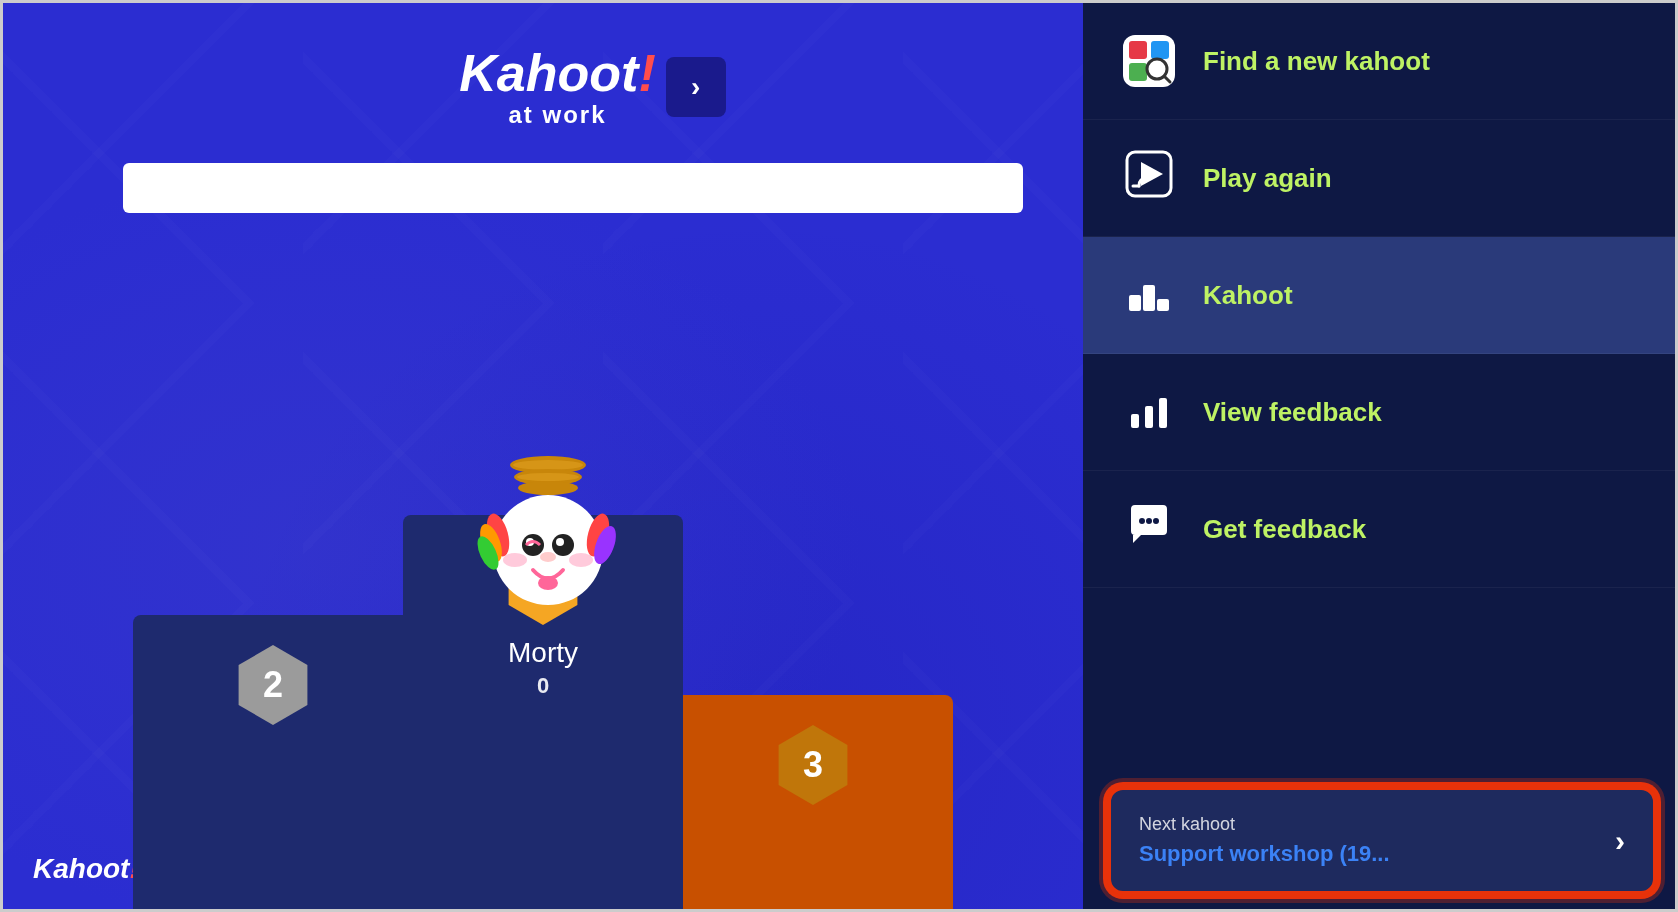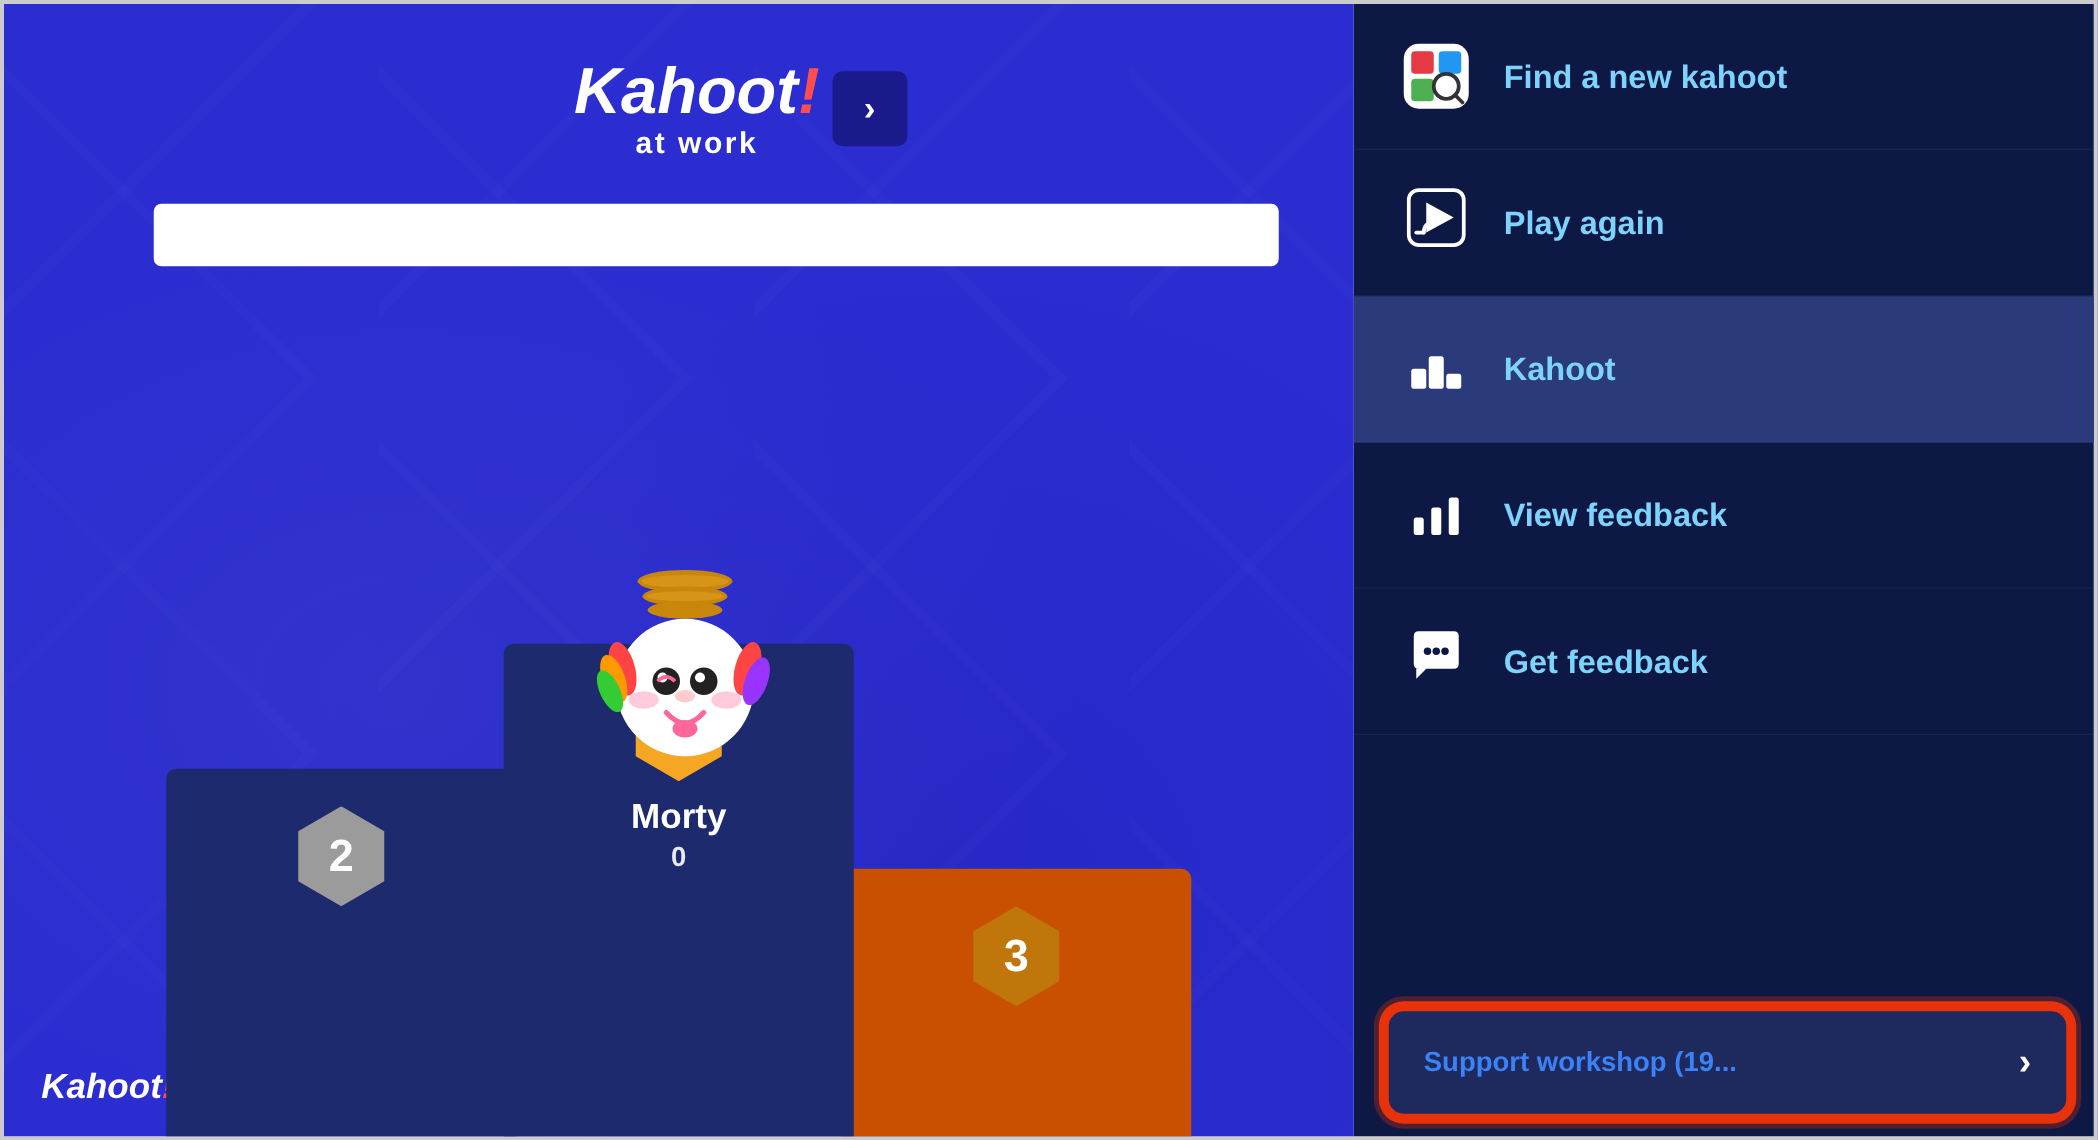--- a/index.html
+++ b/index.html
@@ -198,21 +198,21 @@
       background: #9b9b9b;
     }
 
     .badge-bronze {
       background: #c0760a;
     }
 
     .podium-name {
       color: white;
       font-size: 28px;
-      font-weight: 700;
+      font-weight: 400;
       margin-top: 12px;
     }
 
     .podium-score {
       color: rgba(255,255,255,0.9);
       font-size: 22px;
       font-weight: 600;
       margin-top: 4px;
     }
 
@@ -276,21 +276,21 @@
       justify-content: center;
       font-size: 28px;
     }
 
     .menu-icon-svg {
       font-size: 36px;
       color: white;
     }
 
     .menu-label {
-      color: #7dd3fc;
+      color: #bef264;
       font-size: 26px;
       font-weight: 700;
     }
 
     
     .next-kahoot-wrapper {
       margin: 20px 24px;
       margin-top: auto;
     }
 
@@ -492,19 +492,20 @@
       </span>
     </div>
     <span class="menu-label">Get feedback</span>
   </div>
 
   <div style="flex: 1;"></div>
 
   <div class="next-kahoot-wrapper">
     <div class="next-kahoot-box">
       <div class="next-kahoot-text">
+        <div class="next-kahoot-label">Next kahoot</div>
         <div class="next-kahoot-title">Support workshop (19...</div>
       </div>
       <div class="next-kahoot-arrow">›</div>
     </div>
   </div>
 
 </div>
 
 </body></html>

